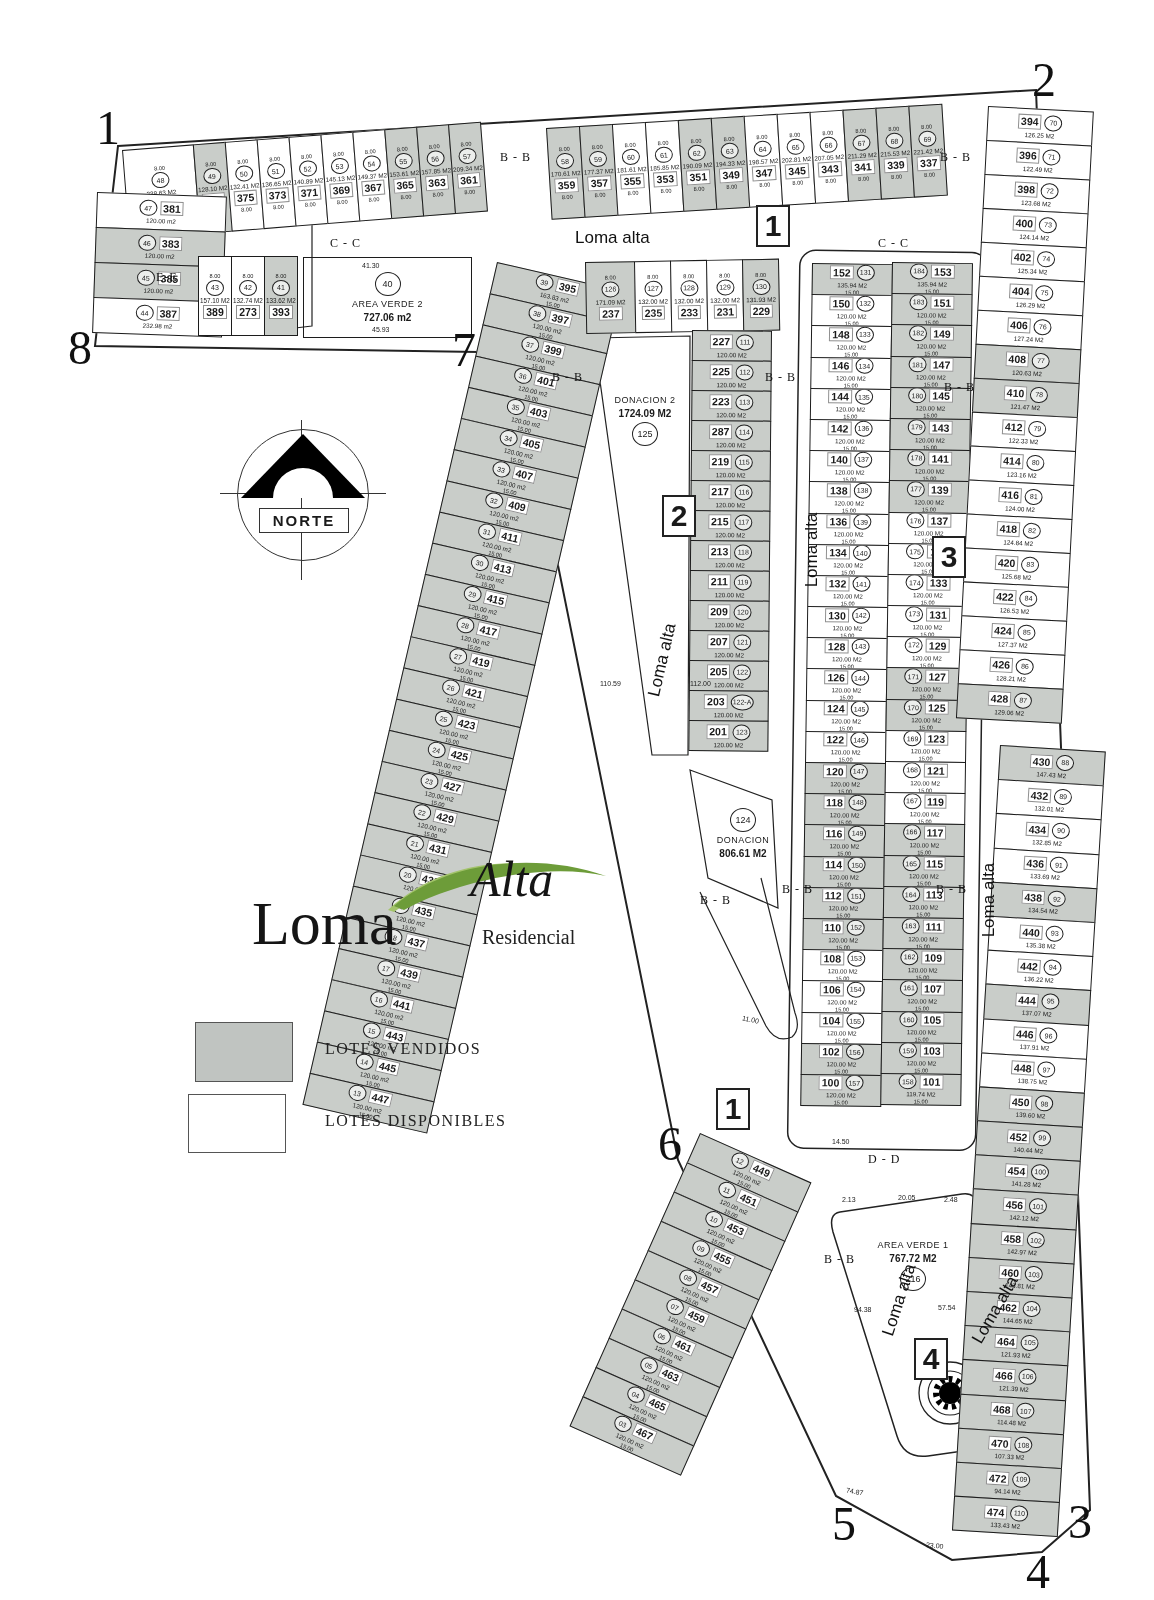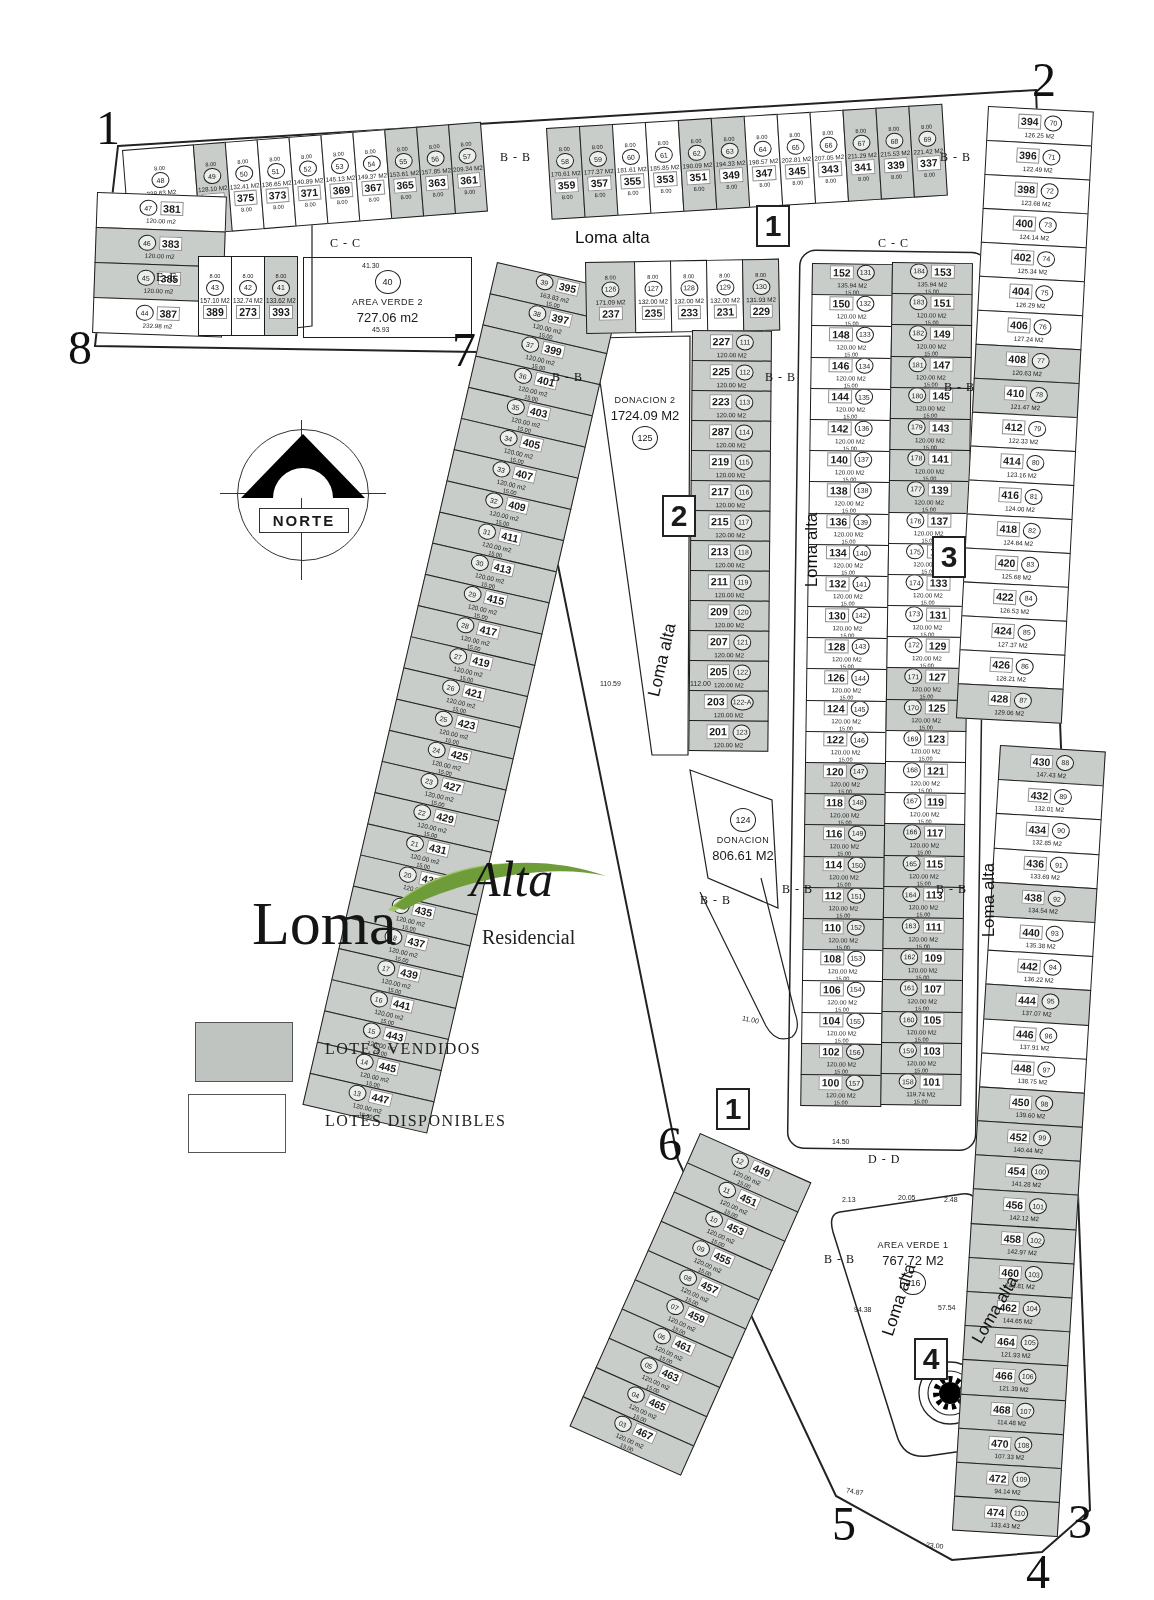--- a/index.html
+++ b/index.html
@@ -23,21 +23,21 @@
   .corner{position:absolute;font-family:"Liberation Serif",serif;font-size:48px;color:#111;}
   .route{position:absolute;width:30px;height:38px;border:2px solid #222;background:#fff;
          display:flex;align-items:center;justify-content:center;font-size:30px;font-weight:bold;
          font-family:"Liberation Sans",sans-serif;}
   .street-label{position:absolute;font-size:17px;color:#111;white-space:nowrap;transform-origin:center;}
   .sec-label{position:absolute;font-size:12px;font-family:"Liberation Serif",serif;letter-spacing:1px;
              color:#111;white-space:nowrap;}
   .dim-label{position:absolute;font-size:7px;color:#222;white-space:nowrap;transform-origin:center;}
   .garea{position:absolute;display:flex;flex-direction:column;align-items:center;gap:3px;text-align:center;}
   .garea .gname{font-size:9px;letter-spacing:.5px;}
-  .garea .gsize{font-size:13px;}
+  .garea .gsize{font-size:10px;font-weight:bold;}
   .garea .ref{width:22px;height:22px;min-width:22px;font-size:9px;border-radius:50%;}
   #av2box{left:303px;top:257px;width:167px;height:79px;border:1px solid #1c1c1c;justify-content:center;}
   #don2box{left:597px;top:395px;width:96px;}
   #don1box{left:700px;top:808px;width:86px;}
   #av1box{left:848px;top:1240px;width:130px;}
   
   #compass{position:absolute;left:230px;top:422px;width:146px;height:146px;}
   #compass .ring{position:absolute;left:7px;top:7px;width:130px;height:130px;border:1px solid #333;border-radius:50%;}
   #compass .hline{position:absolute;left:-10px;top:71px;width:166px;height:0;border-top:1px solid #333;}
   #compass .vline{position:absolute;left:71px;top:-2px;width:0;height:160px;border-left:1px solid #333;}

